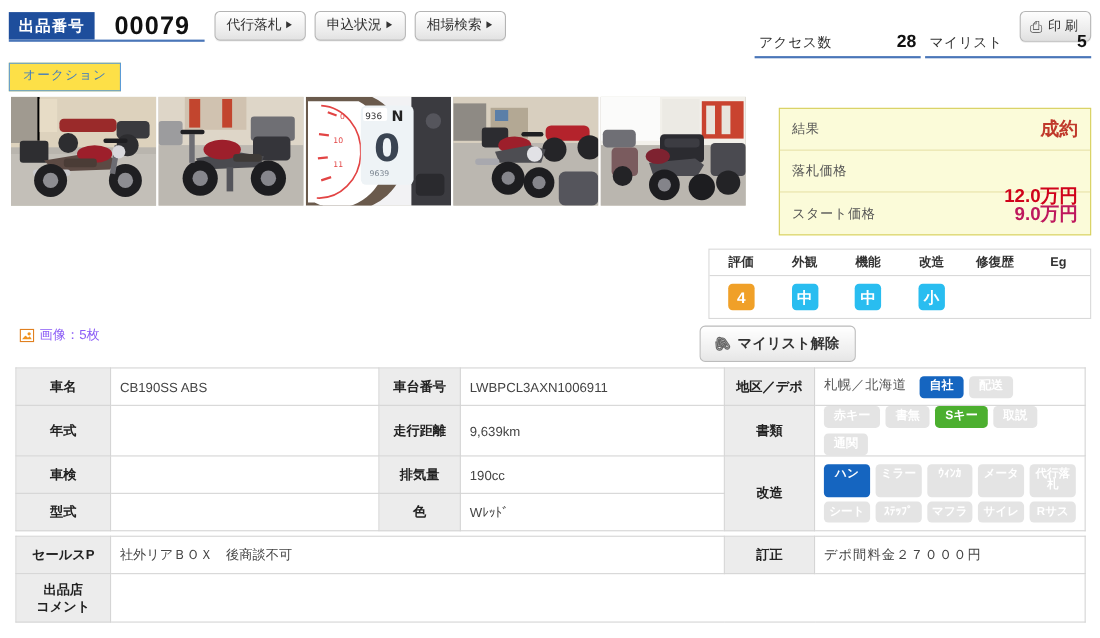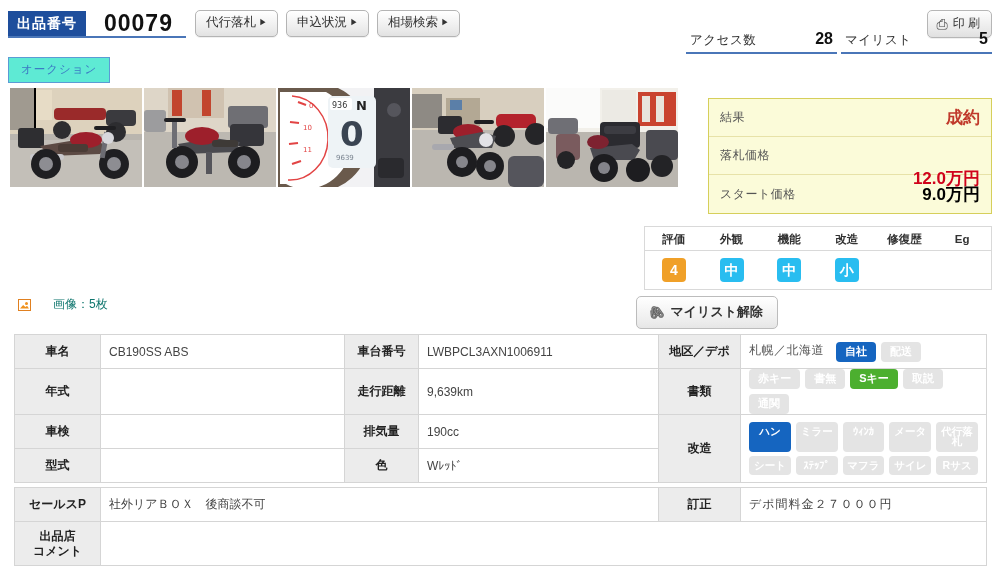--- a/index.html
+++ b/index.html
@@ -59,21 +59,21 @@
     line-height: 1.1;
     white-space: nowrap;
     box-shadow: 0 1px 0 rgba(0,0,0,0.06);
   }
   .hbtn .arr { font-size: 8px; margin-left: 3px; position: relative; top: -1px; }
 
   .tab-auction {
     position: absolute;
     top: 57px; left: 8px;
     border: 1px solid #5b9bd5;
-    background: #5eead4;
+    background: #fde047;
     color: #3b79c4;
     font-size: 11.5px;
     padding: 5px 12px 6px 12px;
     line-height: 1.1;
     letter-spacing: 1px;
   }
 
   
   .print-btn {
     position: absolute;
@@ -124,23 +124,23 @@
     position: relative;
     background: #d8d4cc;
   }
   .thumb svg { display: block; width: 132px; height: 99px; }
 
   .img-count {
     position: absolute;
     top: 296px; left: 18px;
     display: flex;
     align-items: center;
-    gap: 22px;
+    gap: 5px;
     font-size: 12px;
-    color: #0f766e;
+    color: #8b5cf6;
   }
   .img-icon {
     width: 13px; height: 12px;
     background: #ffffff;
     border: 1px solid #e08020;
     position: relative;
     display: inline-block;
   }
   .img-icon::before {
     content: "";
@@ -170,21 +170,21 @@
     justify-content: space-between;
     height: 38px;
     padding: 0 11px;
     border-bottom: 1px solid #e7e2a8;
   }
   .result-row:last-child { border-bottom: none; }
   .result-row .r-label { font-size: 12px; color: #555; letter-spacing: .5px; }
   .result-row .r-value { font-size: 17px; font-weight: bold; }
   .r-result { color: #c0392b; }
   .r-bid    { color: #d0021b; margin-top: 45px; }
-  .r-start  { color: #000000; }
+  .r-start  { color: #be185d; }
 
   
   .eval-panel {
     position: absolute;
     top: 226px; right: 8px;
     width: 348px;
     border: 1px solid #d9d9d9;
     background: #ffffff;
   }
   .eval-head {

